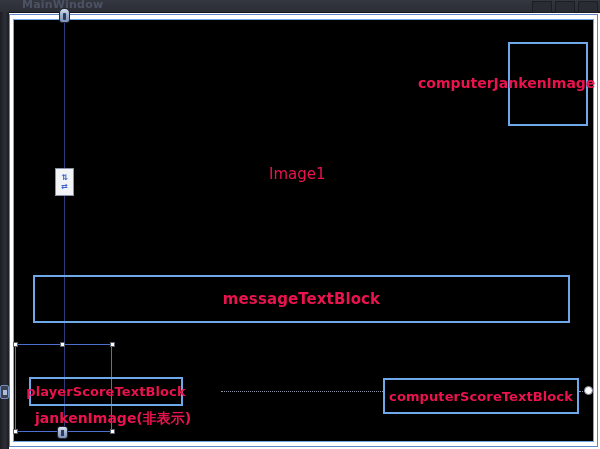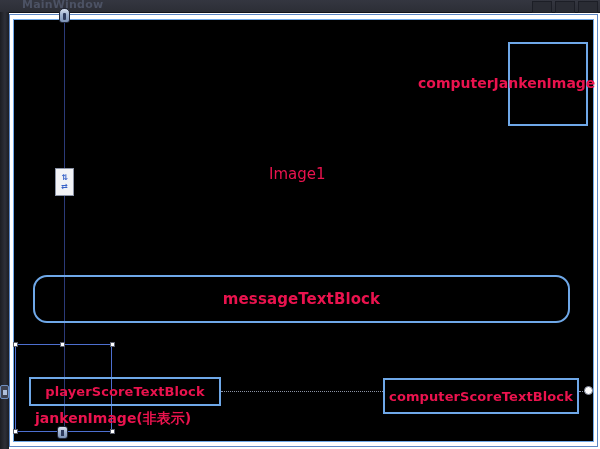--- a/index.html
+++ b/index.html
@@ -186,24 +186,24 @@
   #image1-label {
     position: absolute;
     left: 269px;
     top: 165px;
     color: #ea134e;
     font-weight: normal;
     font-size: 15px;
     white-space: nowrap;
   }
 
-  #message-box { left: 33px; top: 275px; width: 537px; height: 48px; border-radius: 14px; }
+  #message-box { left: 33px; top: 275px; width: 537px; height: 48px; }
   #message-box .ph-label { font-size: 15px; }
 
-  #player-score-box { left: 29px; top: 377px; width: 192px; height: 29px; }
+  #player-score-box { left: 29px; top: 377px; width: 154px; height: 29px; }
   #player-score-box .ph-label { font-size: 13px; }
 
   #computer-score-box { left: 383px; top: 378px; width: 196px; height: 36px; }
   #computer-score-box .ph-label { font-size: 13px; }
 
   
   .sel-rect {
     position: absolute;
     left: 15px;
     top: 344px;

